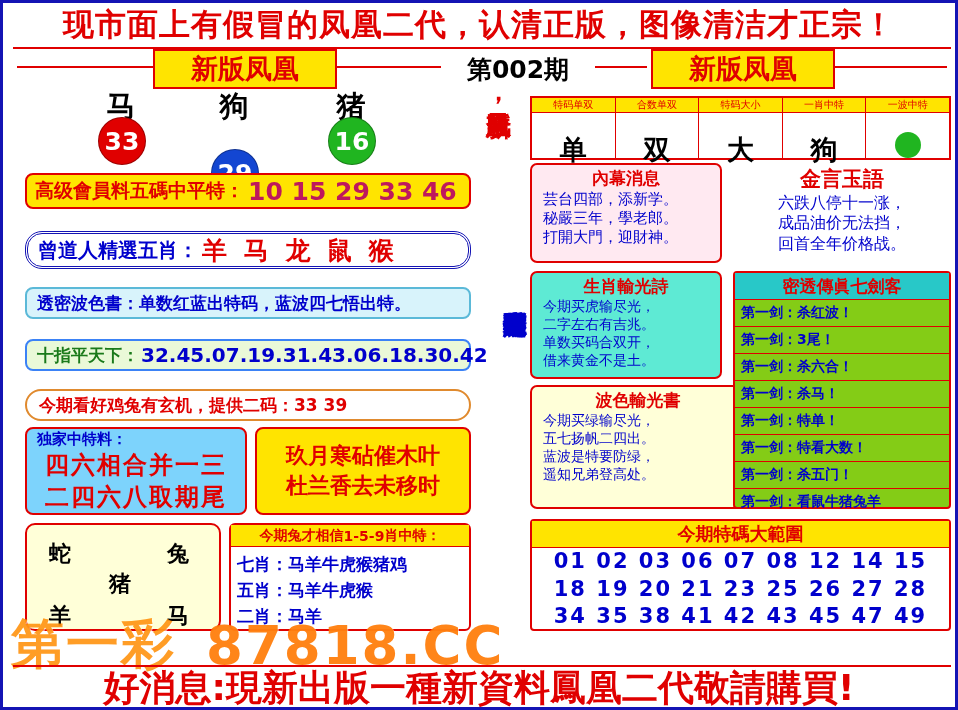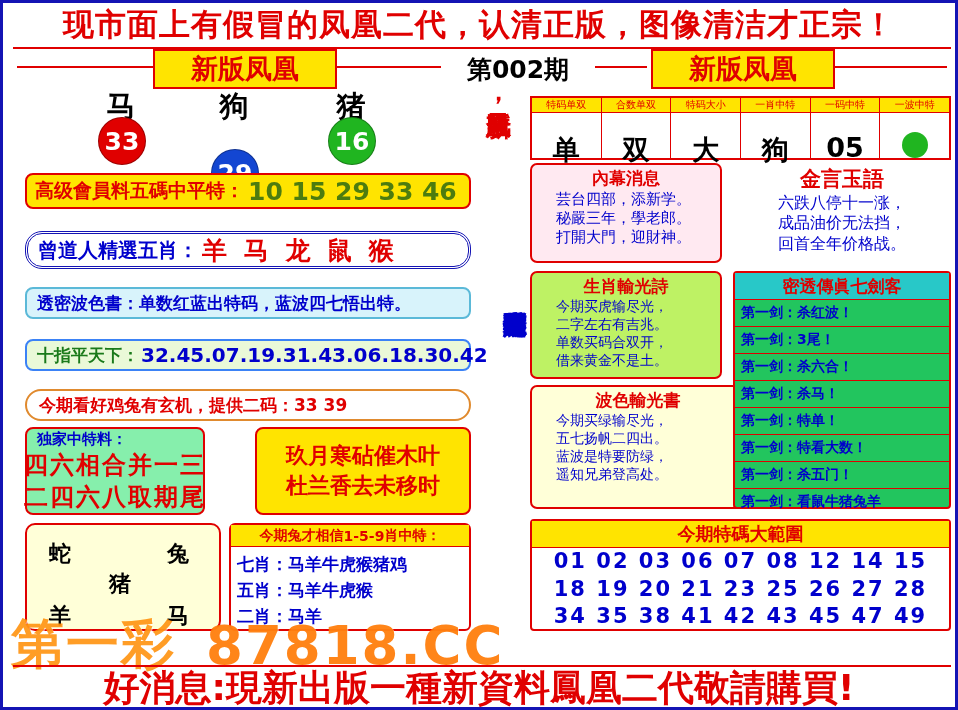--- a/index.html
+++ b/index.html
@@ -107,21 +107,21 @@
     white-space:nowrap;
   }
   .lbl{font-weight:bold;}
   
   #box-vip{
     left:22px;top:170px;width:446px;height:36px;
     border:2px solid #e00000;background:#ffe400;border-radius:8px;
     padding:0 8px;
   }
   #box-vip .lbl{color:#e00000;font-size:19px;}
-  #box-vip .val{color:#4d7c0f;font-size:25px;font-weight:bold;margin-left:4px;}
+  #box-vip .val{color:#be185d;font-size:25px;font-weight:bold;margin-left:4px;}
 
   #box-zeng{
     left:22px;top:228px;width:446px;height:38px;
     border:3px double #1414b4;background:#fff;border-radius:17px;
     padding:0 10px;
   }
   #box-zeng .lbl{color:#0000cc;font-size:20px;font-weight:bold;}
   #box-zeng .val{color:#e00000;font-size:25px;font-weight:bold;margin-left:4px;letter-spacing:4px;}
 
   #box-bo{
@@ -141,22 +141,22 @@
 
   #box-ji{
     left:22px;top:386px;width:446px;height:32px;
     border:2px solid #e08a2e;background:#fff;border-radius:16px;
     padding:0 12px;
   }
   #box-ji .txt{color:#e00000;font-size:17px;font-weight:bold;}
 
   
   #box-duj{
-    left:22px;top:424px;width:180px;height:88px;
-    border:2px solid #e00000;background:#86efac;border-radius:8px;
+    left:22px;top:424px;width:222px;height:88px;
+    border:2px solid #e00000;background:#7dd3fc;border-radius:8px;
     flex-direction:column;align-items:center;justify-content:center;
   }
   #box-duj .t{color:#0000cc;font-size:15px;font-weight:bold;align-self:flex-start;margin-left:10px;}
   #box-duj .l1,#box-duj .l2{color:#e00000;font-size:24px;font-weight:bold;letter-spacing:2px;}
 
   #box-poem{
     left:252px;top:424px;width:216px;height:88px;
     border:2px solid #e00000;background:#ffe400;border-radius:8px;
     flex-direction:column;align-items:center;justify-content:center;
   }
@@ -189,51 +189,51 @@
   
   .mbox{
     position:absolute;box-sizing:border-box;border:2px solid #e00000;
     background:#fff;border-radius:7px;
   }
   .mbox .title{
     text-align:center;font-size:19px;font-weight:bold;color:#e00000;
     padding-top:2px;
   }
   .mbox .line{
-    text-align:left;font-size:15px;color:#0000cc;padding-left:24px;line-height:1.28;
+    text-align:left;font-size:15px;color:#0000cc;padding-left:11px;line-height:1.28;
     white-space:nowrap;
   }
   #box-neimu{
     left:527px;top:160px;width:192px;height:100px;background:#ffe9f1;border-color:#e00000;
   }
   #box-neimu .title{color:#e00000;font-size:17px;}
   #box-neimu .line{color:#0000cc;font-size:15px;}
 
   #box-jinyan{
     left:730px;top:160px;width:218px;height:100px;border:none;background:transparent;
   }
   #box-jinyan .title{color:#e00000;font-size:21px;}
   #box-jinyan .line{color:#0000cc;font-size:16px;text-align:center;padding-left:0;}
 
   #box-shengxiao{
-    left:527px;top:268px;width:192px;height:108px;background:#bef264;
+    left:527px;top:268px;width:192px;height:108px;background:#5eead4;
   }
   #box-shengxiao .title{font-size:17px;}
   #box-shengxiao .line{font-size:14px;}
 
   #box-bose{
     left:527px;top:382px;width:216px;height:124px;background:#ffffd8;
   }
   #box-bose .title{font-size:17px;}
   #box-bose .line{font-size:14px;}
 
   
   #box-sword{
     position:absolute;left:730px;top:268px;width:218px;height:238px;
-    border:2px solid #e00000;background:#22c55e;box-sizing:border-box;border-radius:4px;
+    border:2px solid #e00000;background:#84cc16;box-sizing:border-box;border-radius:4px;
   }
   #box-sword .sw-title{
     height:26px;background:#28c8c8;color:#e00000;font-size:17px;font-weight:bold;
     display:flex;align-items:center;justify-content:center;white-space:nowrap;
     border-bottom:1px solid #e00000;
   }
   #box-sword .sw-row{
     height:26px;border-bottom:1px solid #e00000;
     display:flex;align-items:center;padding-left:6px;
     font-size:14px;color:#0000cc;font-weight:bold;white-space:nowrap;
@@ -310,24 +310,20 @@
       <div class="sp-head">合数单双</div>
       <div class="sp-val">双</div>
     </div>
     <div class="sp-col">
       <div class="sp-head">特码大小</div>
       <div class="sp-val">大</div>
     </div>
     <div class="sp-col">
       <div class="sp-head">一肖中特</div>
       <div class="sp-val">狗</div>
-    </div>
-    <div class="sp-col">
-      <div class="sp-head">一码中特</div>
-      <div class="sp-val">05</div>
     </div>
     <div class="sp-col">
       <div class="sp-head">一波中特</div>
       <div class="sp-val">
         <span class="dot-green"></span>
       </div>
     </div>
   </div>
 
   <div class="rbox" id="box-vip">

